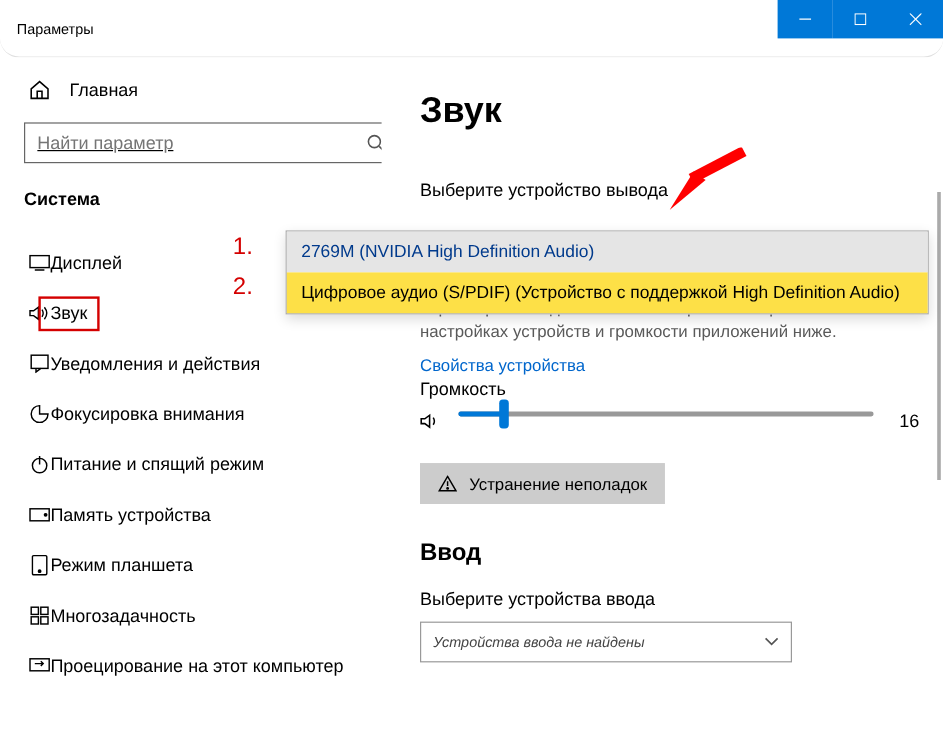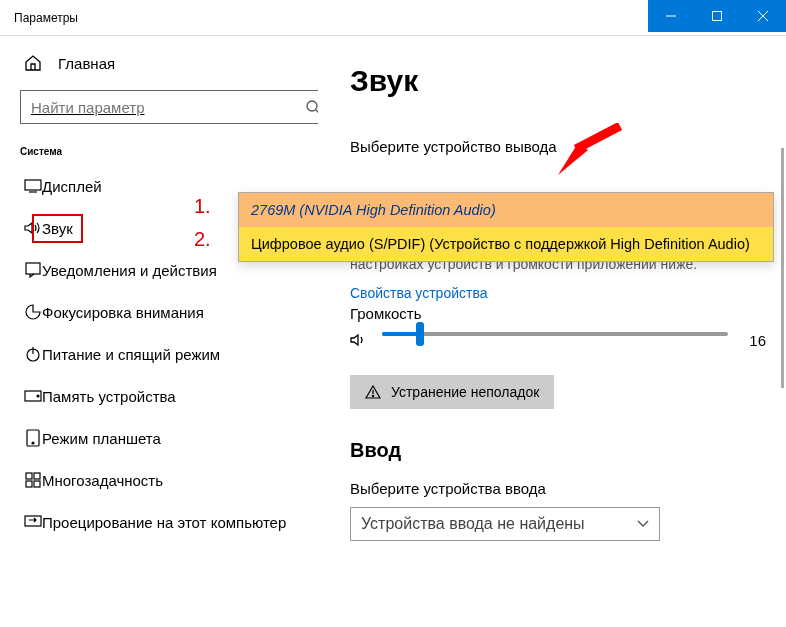--- a/index.html
+++ b/index.html
@@ -1,53 +1,53 @@
 <!DOCTYPE html>
 <html><head>
 <meta charset="utf-8">
 <style>
 * { box-sizing: border-box; margin: 0; padding: 0; font-family: "Segoe UI", sans-serif; }
 body { width: 786px; height: 627px; background: #fff; overflow: hidden; position: relative; }
 
-.titlebar { height: 36px; background: #fff; display: flex; align-items: center; justify-content: space-between; border-bottom: 1px solid #e0e0e0; }
+.titlebar { height: 48px; background: #fff; display: flex; align-items: center; justify-content: space-between; border-bottom: 1px solid #e0e0e0; border-radius: 16px; }
 .titlebar-left { padding-left: 14px; font-size: 12px; color: #000; }
 .titlebar-right { display: flex; height: 100%; }
 .win-btn { width: 46px; height: 32px; display: flex; align-items: center; justify-content: center; background: #0078d7; color: #fff; }
 .win-btn svg { stroke: #fff; }
 
 .content { display: flex; height: calc(100% - 32px); }
 .sidebar { width: 318px; padding: 18px 20px 0 20px; overflow: hidden; position: relative; }
 .home-row { display: flex; align-items: center; gap: 16px; margin-bottom: 18px; margin-left: 4px; }
 .home-row span { font-size: 15px; }
 .search-box { width: 312px; height: 34px; border: 1px solid #666; display: flex; align-items: center; justify-content: space-between; padding: 0 10px; margin-bottom: 22px; text-decoration: underline; }
 .search-box input { border: none; outline: none; font-size: 15px; flex: 1; color: #555; }
-.group-title { font-size: 10px; font-weight: 600; margin-bottom: 8px; }
+.group-title { font-size: 15px; font-weight: 600; margin-bottom: 23px; }
 .nav-item { display: flex; align-items: center; height: 42px; padding-left: 4px; font-size: 15px; cursor: pointer; }
 .nav-icon { width: 18px; display: flex; align-items: center; justify-content: center; }
 .nav-item.selected .nav-label-box { border: 2px solid #d40000; padding: 4px 8px; margin-left: -10px; }
 .nav-item.selected { }
 
 .main { flex: 1; padding: 28px 20px 0 32px; position: relative; overflow: hidden; }
 .page-title { font-size: 30px; font-weight: 600; margin-bottom: 40px; }
 .section-label { font-size: 15px; margin-bottom: 10px; color: #000; }
 .desc-text { font-size: 14px; color: #5a5a5a; line-height: 1.4; margin-bottom: 10px; }
 .link { color: #0066cc; font-size: 14px; display: inline-block; margin-bottom: 4px; cursor: pointer; }
 .volume-row { display: flex; align-items: flex-start; gap: 14px; margin: 8px 0 26px 0; }
 .slider-track { flex: 1; height: 4px; background: #999; position: relative; border-radius: 2px; }
 .slider-thumb { position: absolute; left: 11%; top: 50%; transform: translate(-50%, -50%); width: 8px; height: 24px; background: #0078d7; border-radius: 3px; }
 .slider-track::before { content: ""; position: absolute; left: 0; width: 11%; top: 0; bottom: 0; background: #0078d7; border-radius: 2px; }
 .volume-val { font-size: 15px; min-width: 24px; text-align: right; }
 .troubleshoot-btn { display: inline-flex; align-items: center; gap: 10px; border: 1px solid #ccc; background: #ccc; padding: 8px 14px; font-size: 14px; cursor: pointer; margin-bottom: 30px; }
 .subheader { font-size: 20px; font-weight: 600; margin-bottom: 18px; }
-.input-select { display: flex; align-items: center; justify-content: space-between; border: 1px solid #999; width: 310px; height: 34px; padding: 0 10px; font-size: 16px; color: #444; cursor: pointer; }
+.input-select { display: flex; align-items: center; justify-content: space-between; border: 1px solid #999; width: 310px; height: 34px; padding: 0 10px; font-size: 12px; color: #444; cursor: pointer; font-style: italic; }
 
 
 .dropdown { position: absolute; left: 238px; top: 192px; width: 536px; border: 1px solid #aaa; background: #fff; box-shadow: 0 4px 10px rgba(0,0,0,0.15); z-index: 10; }
 .dropdown-item { padding: 9px 12px; font-size: 14.5px; cursor: pointer; }
-.dropdown-item.highlighted { background: #fdba74; color: #003a8c; font-style: italic; }
+.dropdown-item.highlighted { background: #e5e5e5; color: #003a8c; }
 .dropdown-item.secondary { background: #fde047; }
 
 
 .anno-num { position: absolute; color: #d40000; font-size: 20px; font-weight: 400; z-index: 20; }
 .arrow { position: absolute; z-index: 20; left: 558px; top: 123px; }
 
 .scroll-indicator { position: absolute; right: 2px; top: 112px; width: 3px; height: 240px; background: #aaa; }
 
 svg { display: block; }
 </style>

